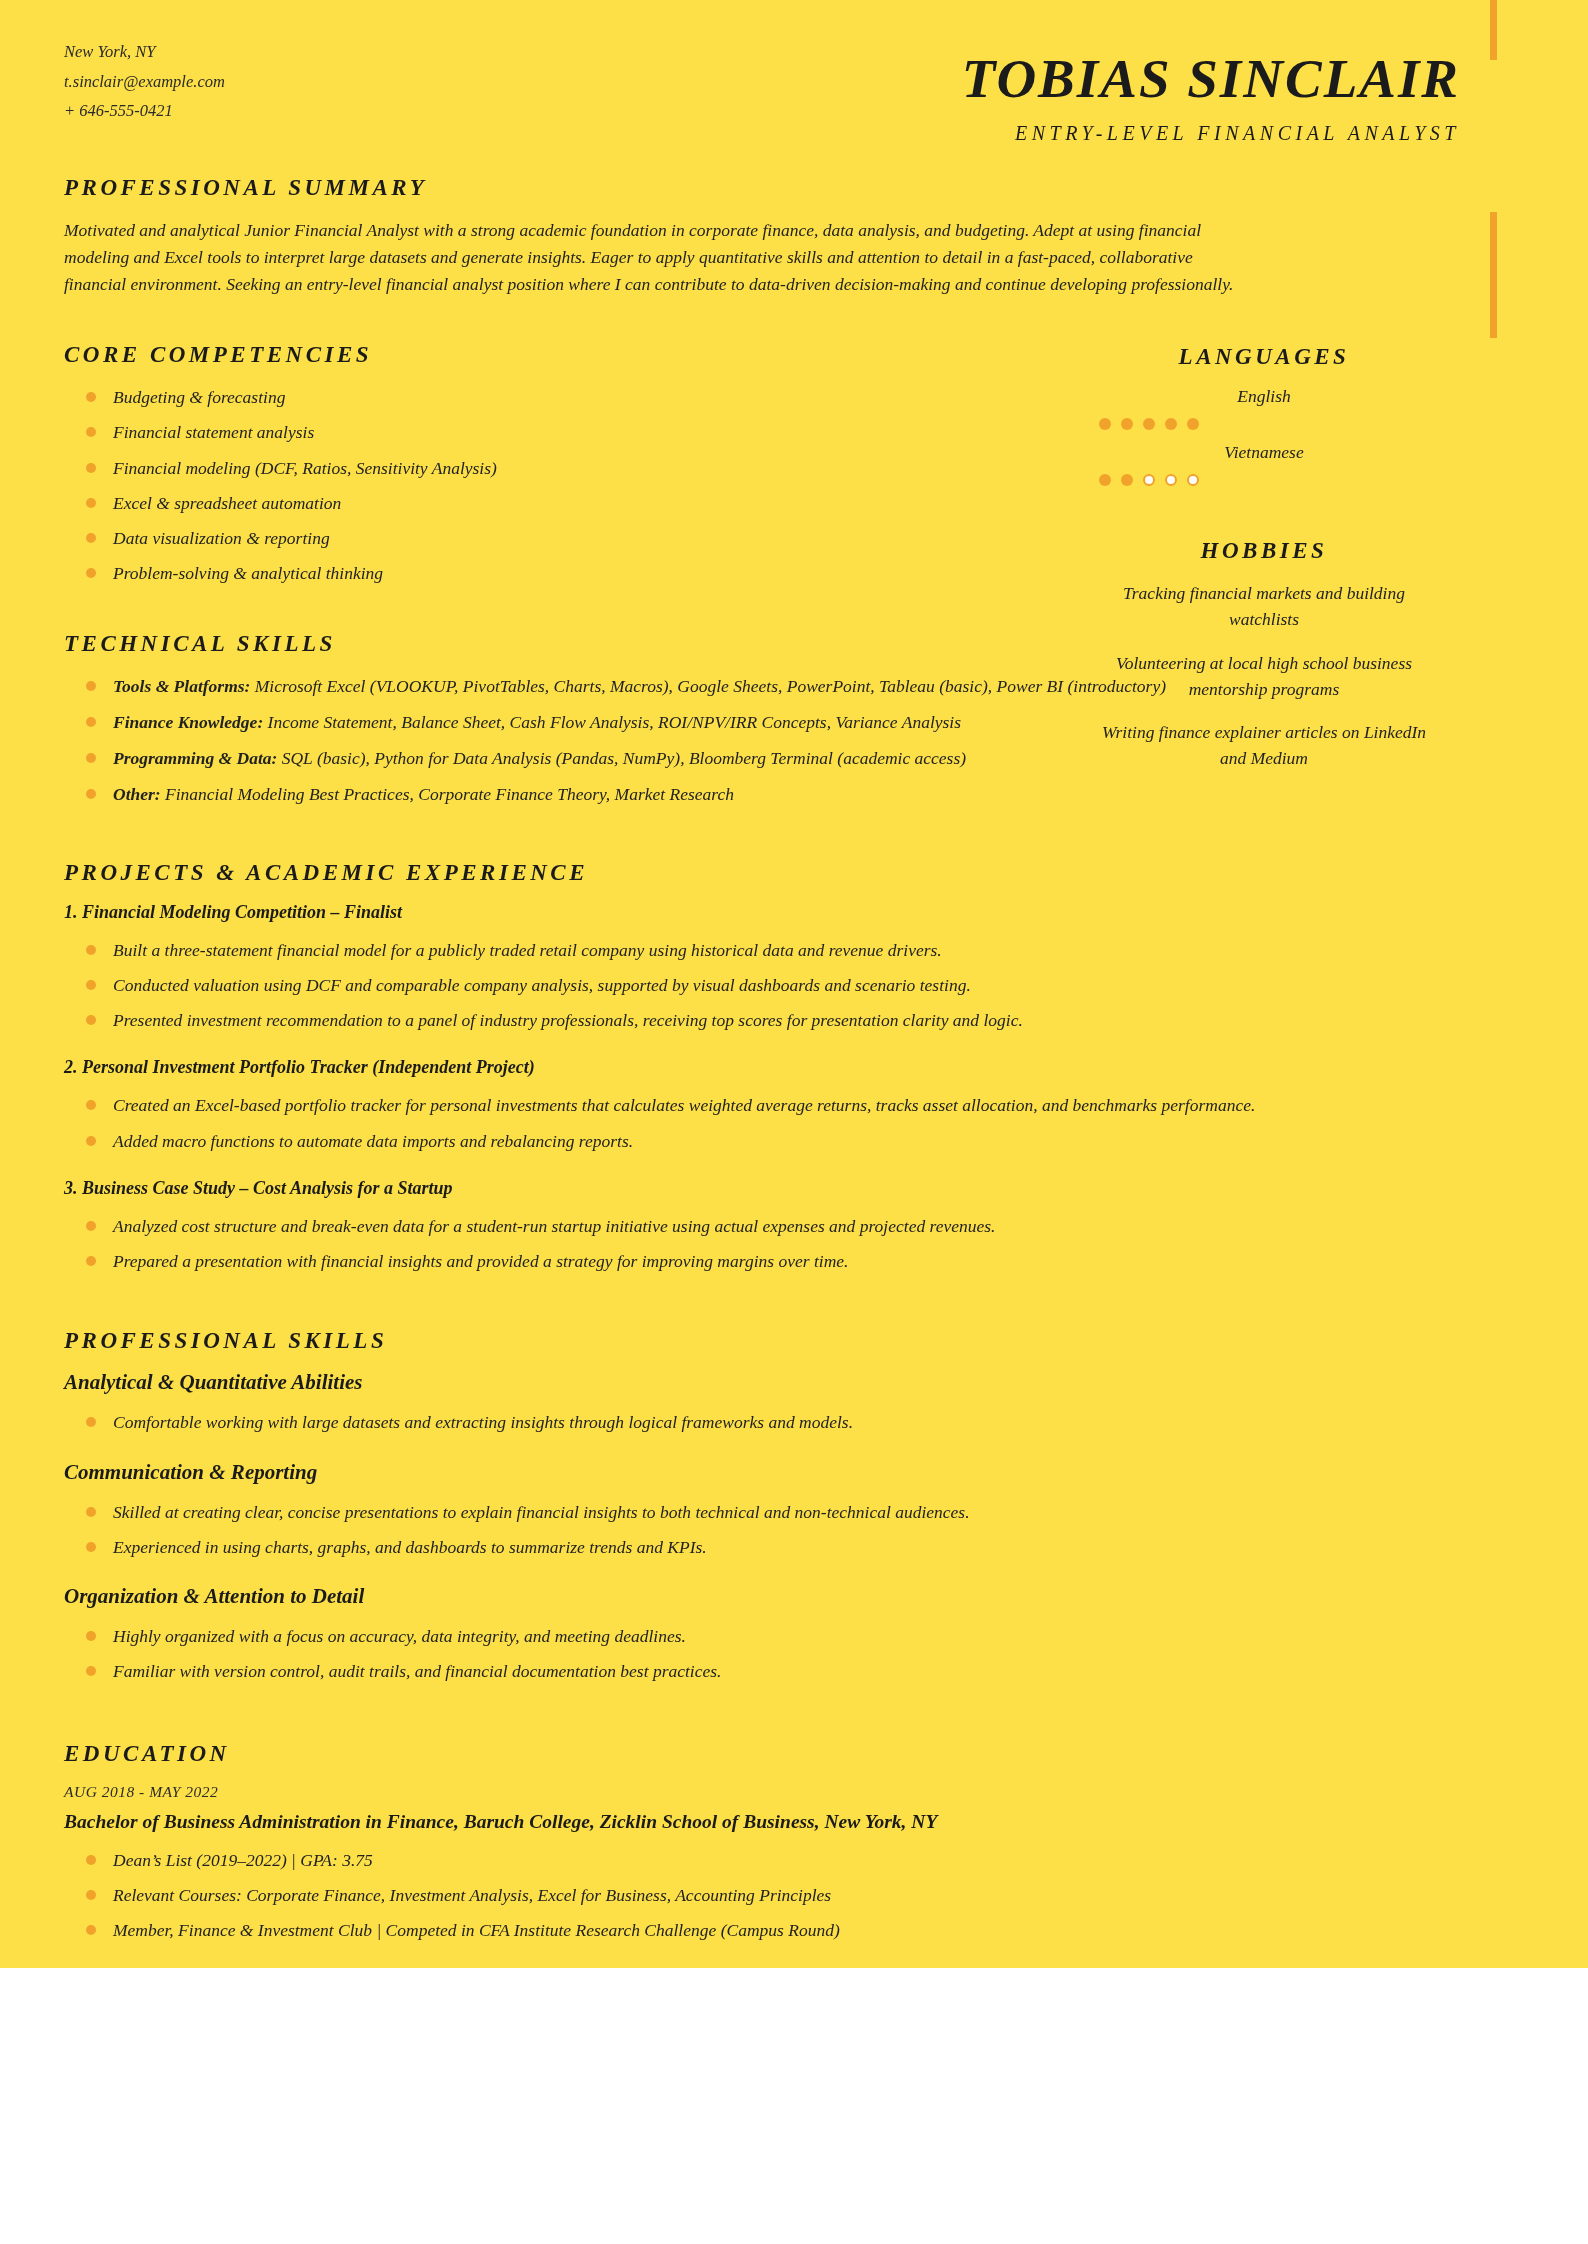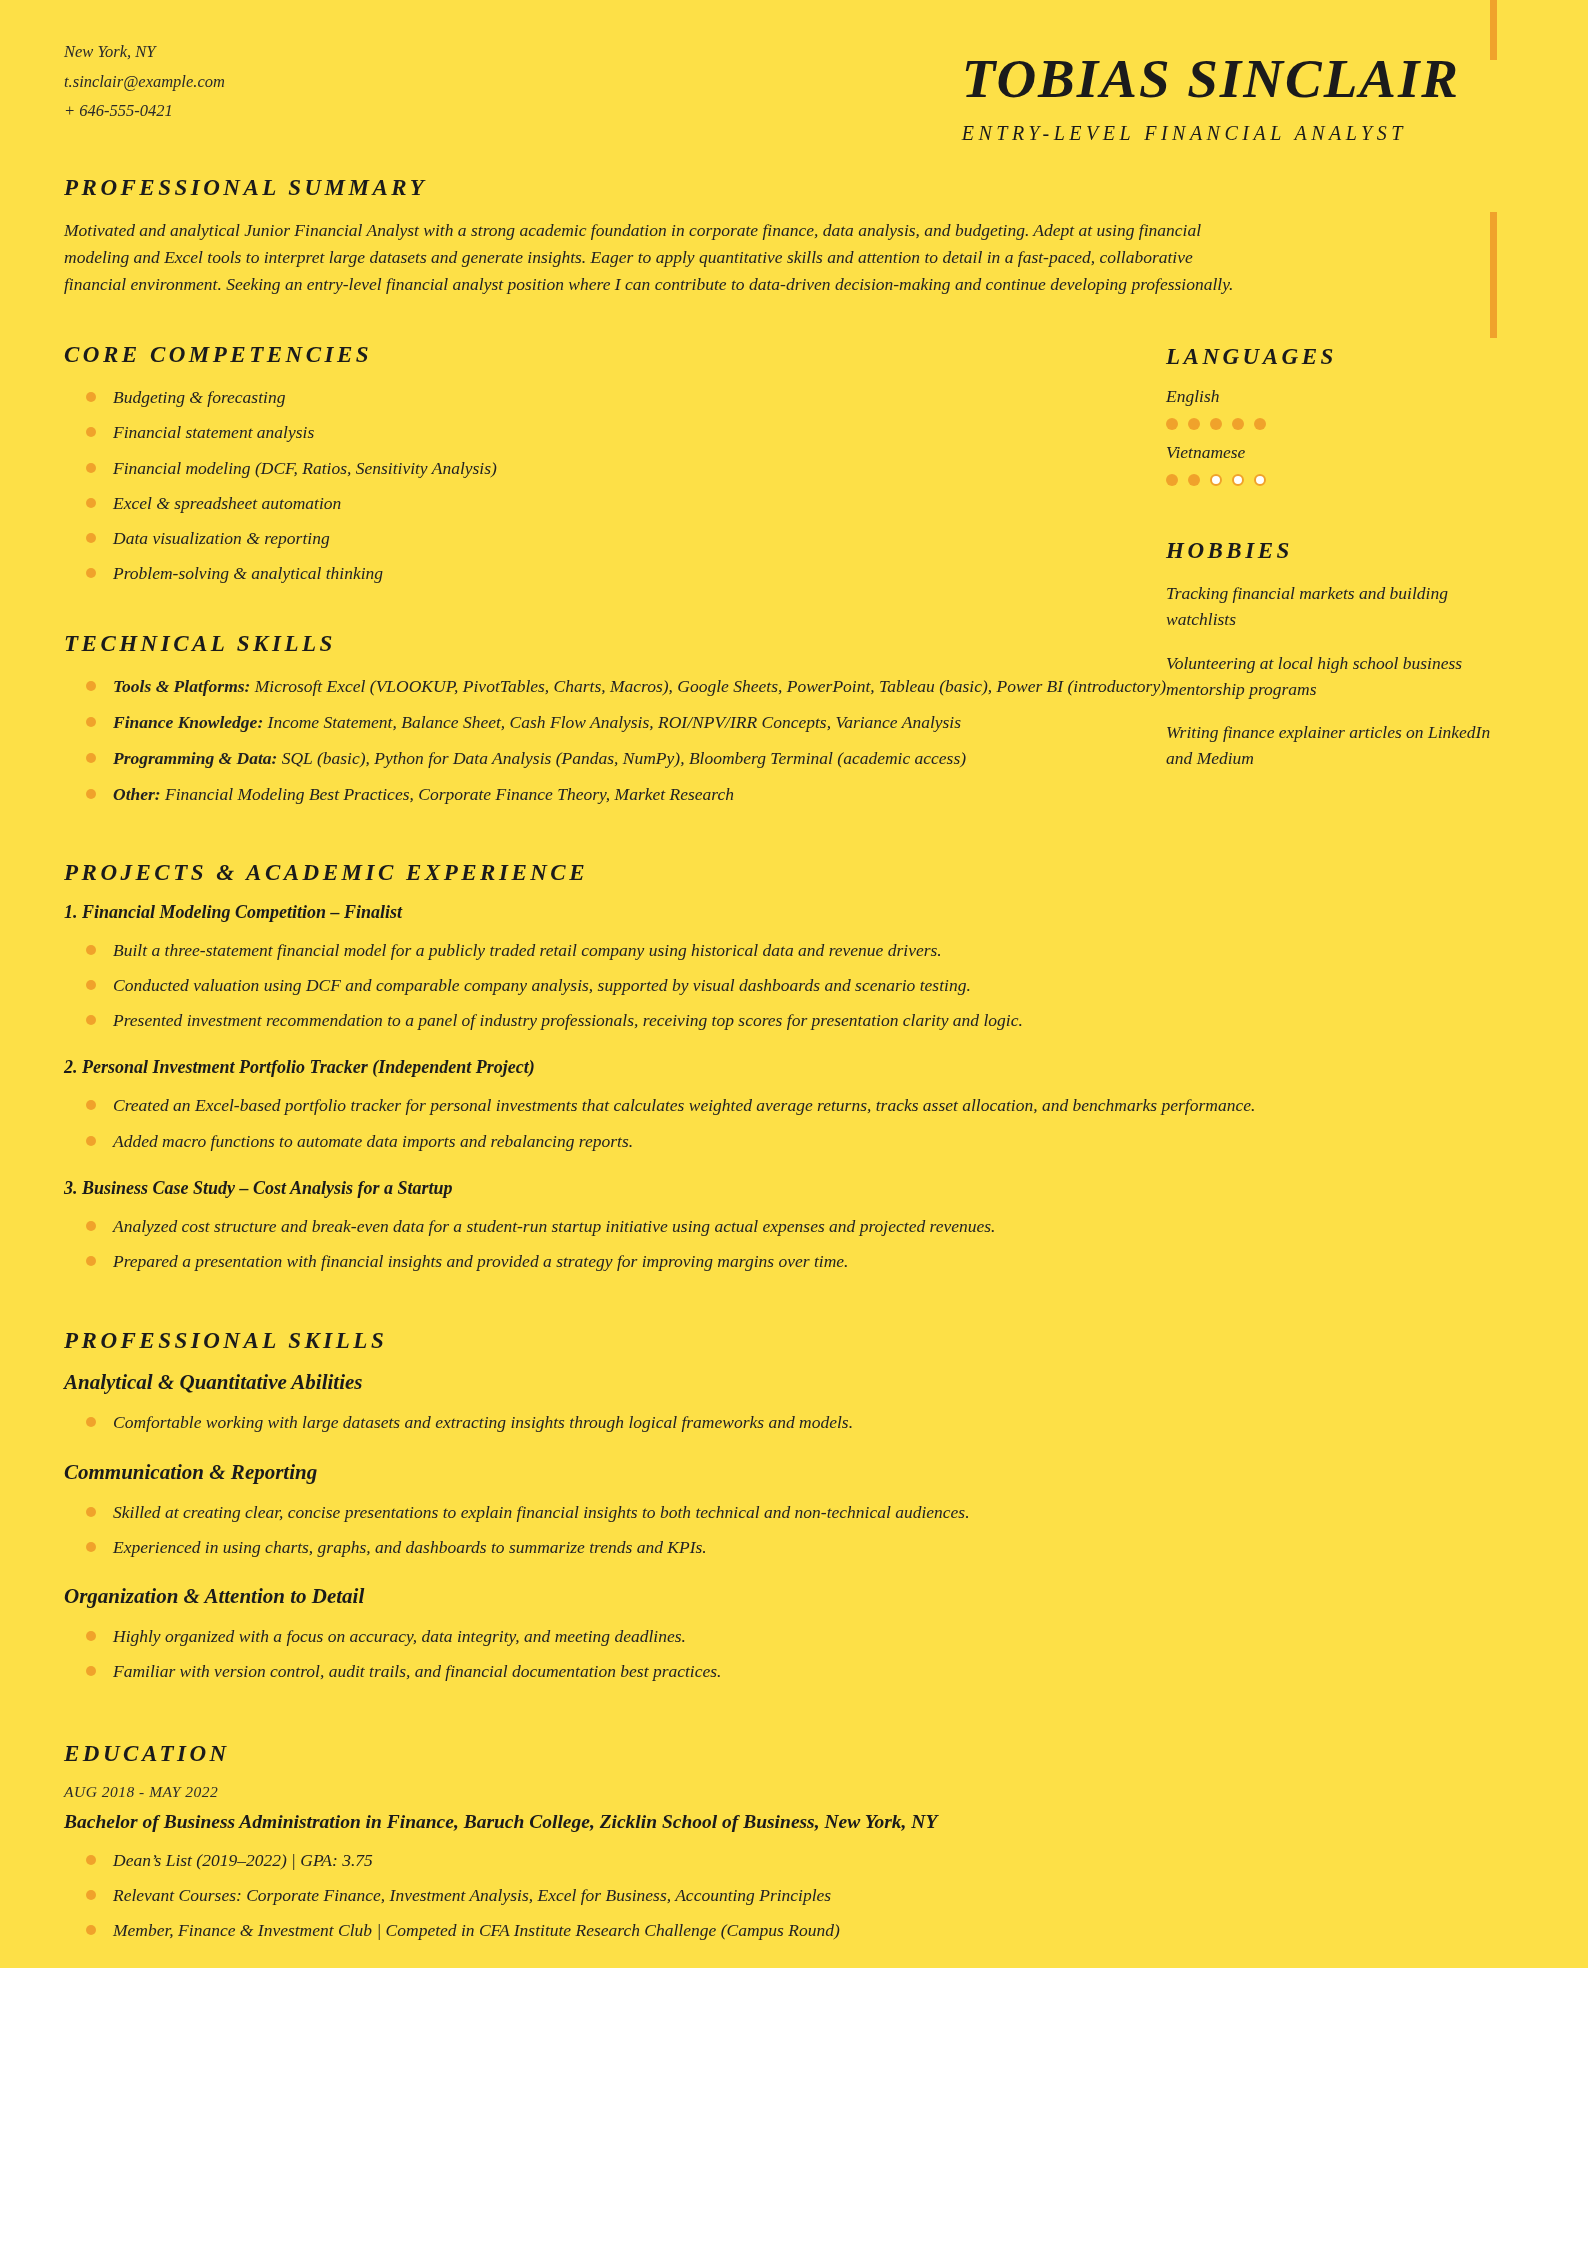--- a/index.html
+++ b/index.html
@@ -12,39 +12,39 @@
     font-style:italic;
   }
   .accent-bar { position:absolute; left:1490px; width:7px; background:var(--accent); }
   .accent-bar.top { top:0; height:60px; }
   .accent-bar.mid { top:212px; height:126px; }
 
   
   .header { display:flex; justify-content:space-between; align-items:flex-start; padding:44px 128px 0 64px; }
   .contact { font-size:16.5px; line-height:1.0; color:#2a2a2a; }
   .contact-line { margin:0 0 13px 0; }
-  .name-block { text-align:left; }
+  .name-block { text-align:right; }
   .name { margin:6px 0 0 0; font-size:55px; font-weight:bold; letter-spacing:2px; line-height:1.05; color:var(--ink); white-space:nowrap; }
   .job-title { margin:14px 0 0 0; font-size:20px; letter-spacing:4.5px; color:var(--ink); white-space:nowrap; }
 
   
   h2.sec { font-size:23px; font-weight:bold; letter-spacing:3.5px; color:var(--ink); margin:0 0 16px 0; }
   ul { list-style:none; margin:0; padding:0; }
   li.bullet { position:relative; padding-left:49px; margin-bottom:9px; font-size:17.5px; line-height:1.5; }
   li.bullet::before { content:""; position:absolute; left:22px; top:8px; width:10px; height:10px; border-radius:50%; background:var(--accent); }
   .lbl { font-weight:bold; }
 
   
   .summary { margin:30px 120px 0 64px; }
   .summary p { margin:0; font-size:17.5px; line-height:1.55; max-width:1185px; }
 
   
   .columns { position:relative; margin-top:44px; }
   .col-main { margin-left:64px; width:1205px; }
-  .col-side { position:absolute; left:1166px; top:2px; width:330px; }
+  .col-side { position:absolute; left:1099px; top:2px; width:330px;text-align:center; }
 
   .section-tech { margin-top:44px; }
   .section-projects { margin-top:52px; }
   .section-prof { margin-top:54px; }
   .section-edu { margin-top:56px; }
   .section-tech li.bullet { margin-bottom:10px; }
 
   .entry-title { font-size:18px; font-weight:bold; color:var(--ink); margin:24px 0 14px 0; }
   .entry-title.first { margin-top:8px; }
   .group-title { font-size:21px; font-weight:bold; color:var(--ink); margin:24px 0 14px 0; }

